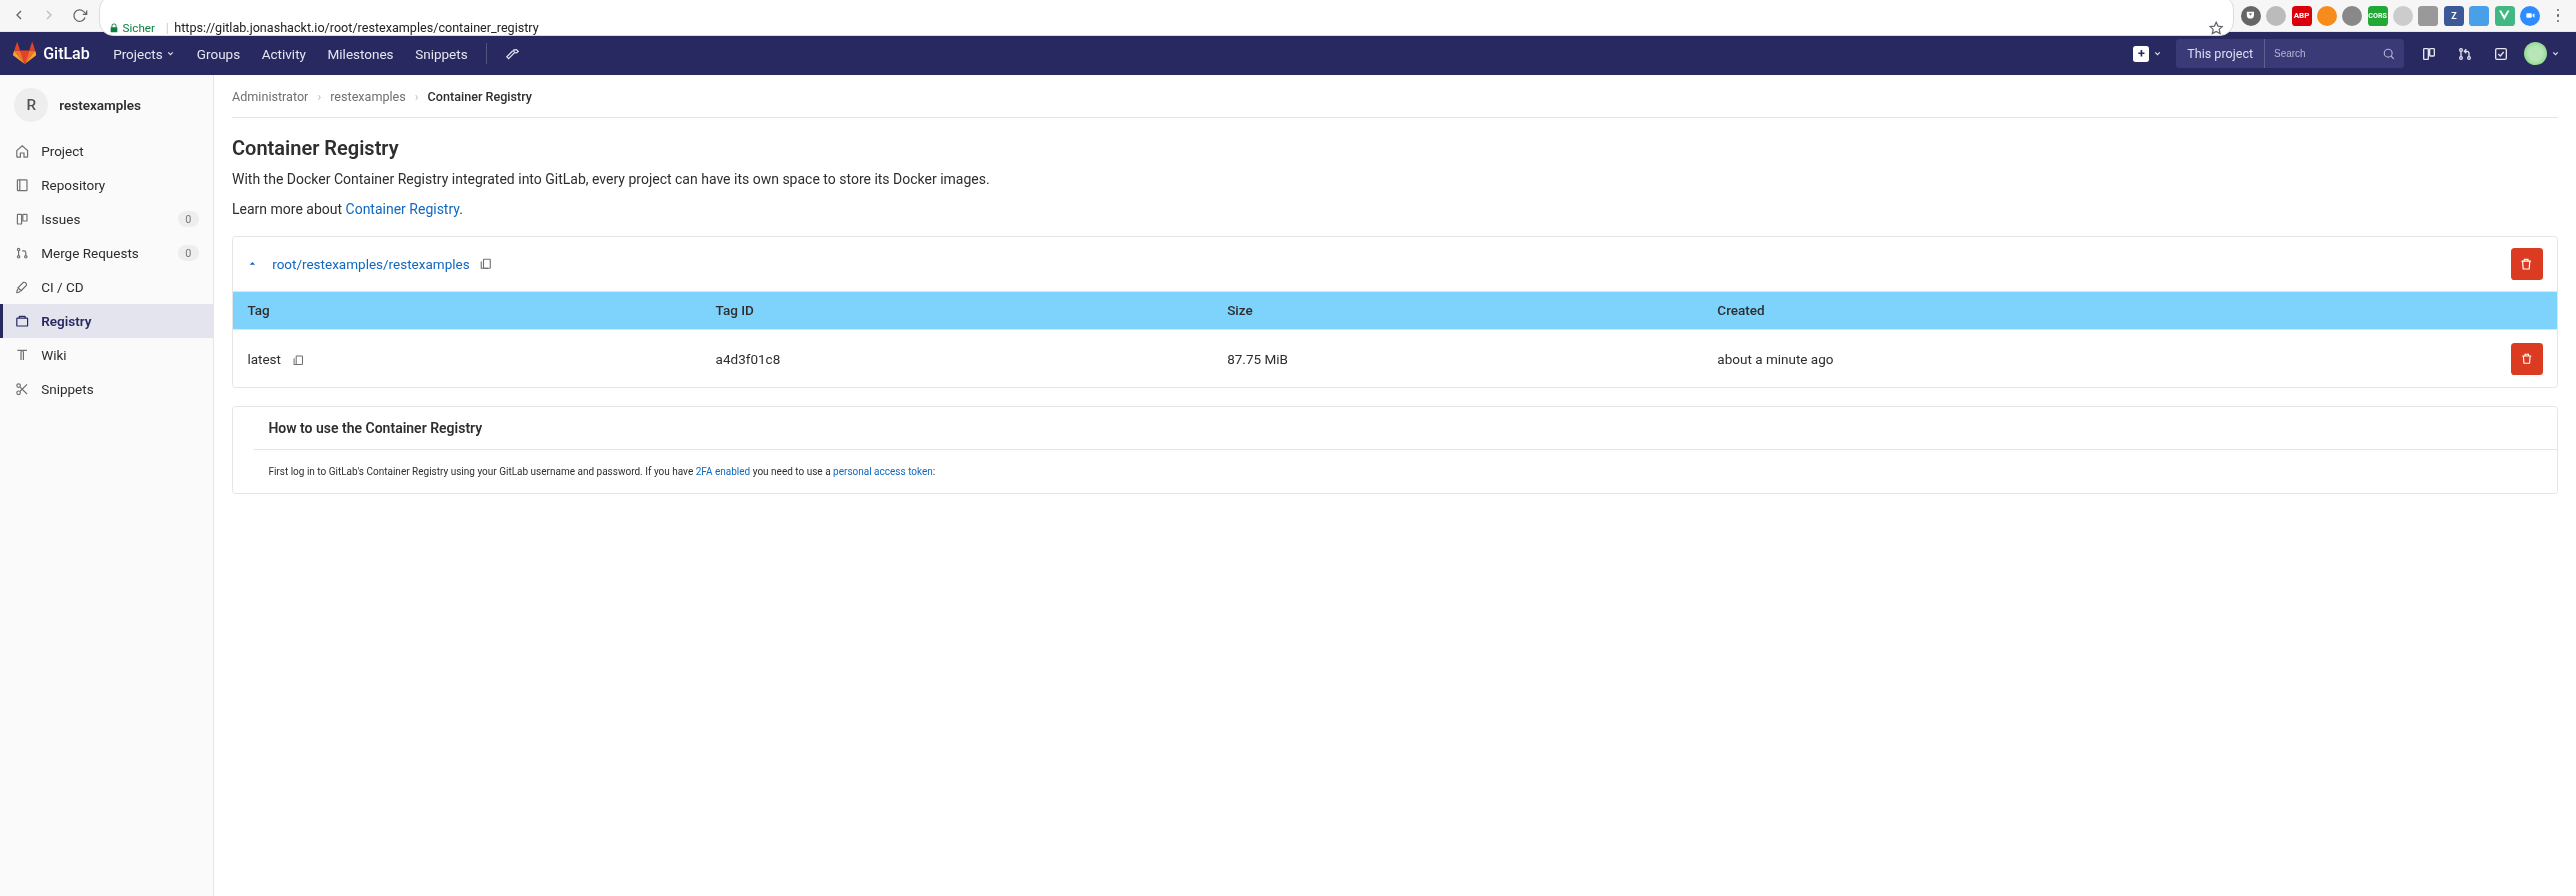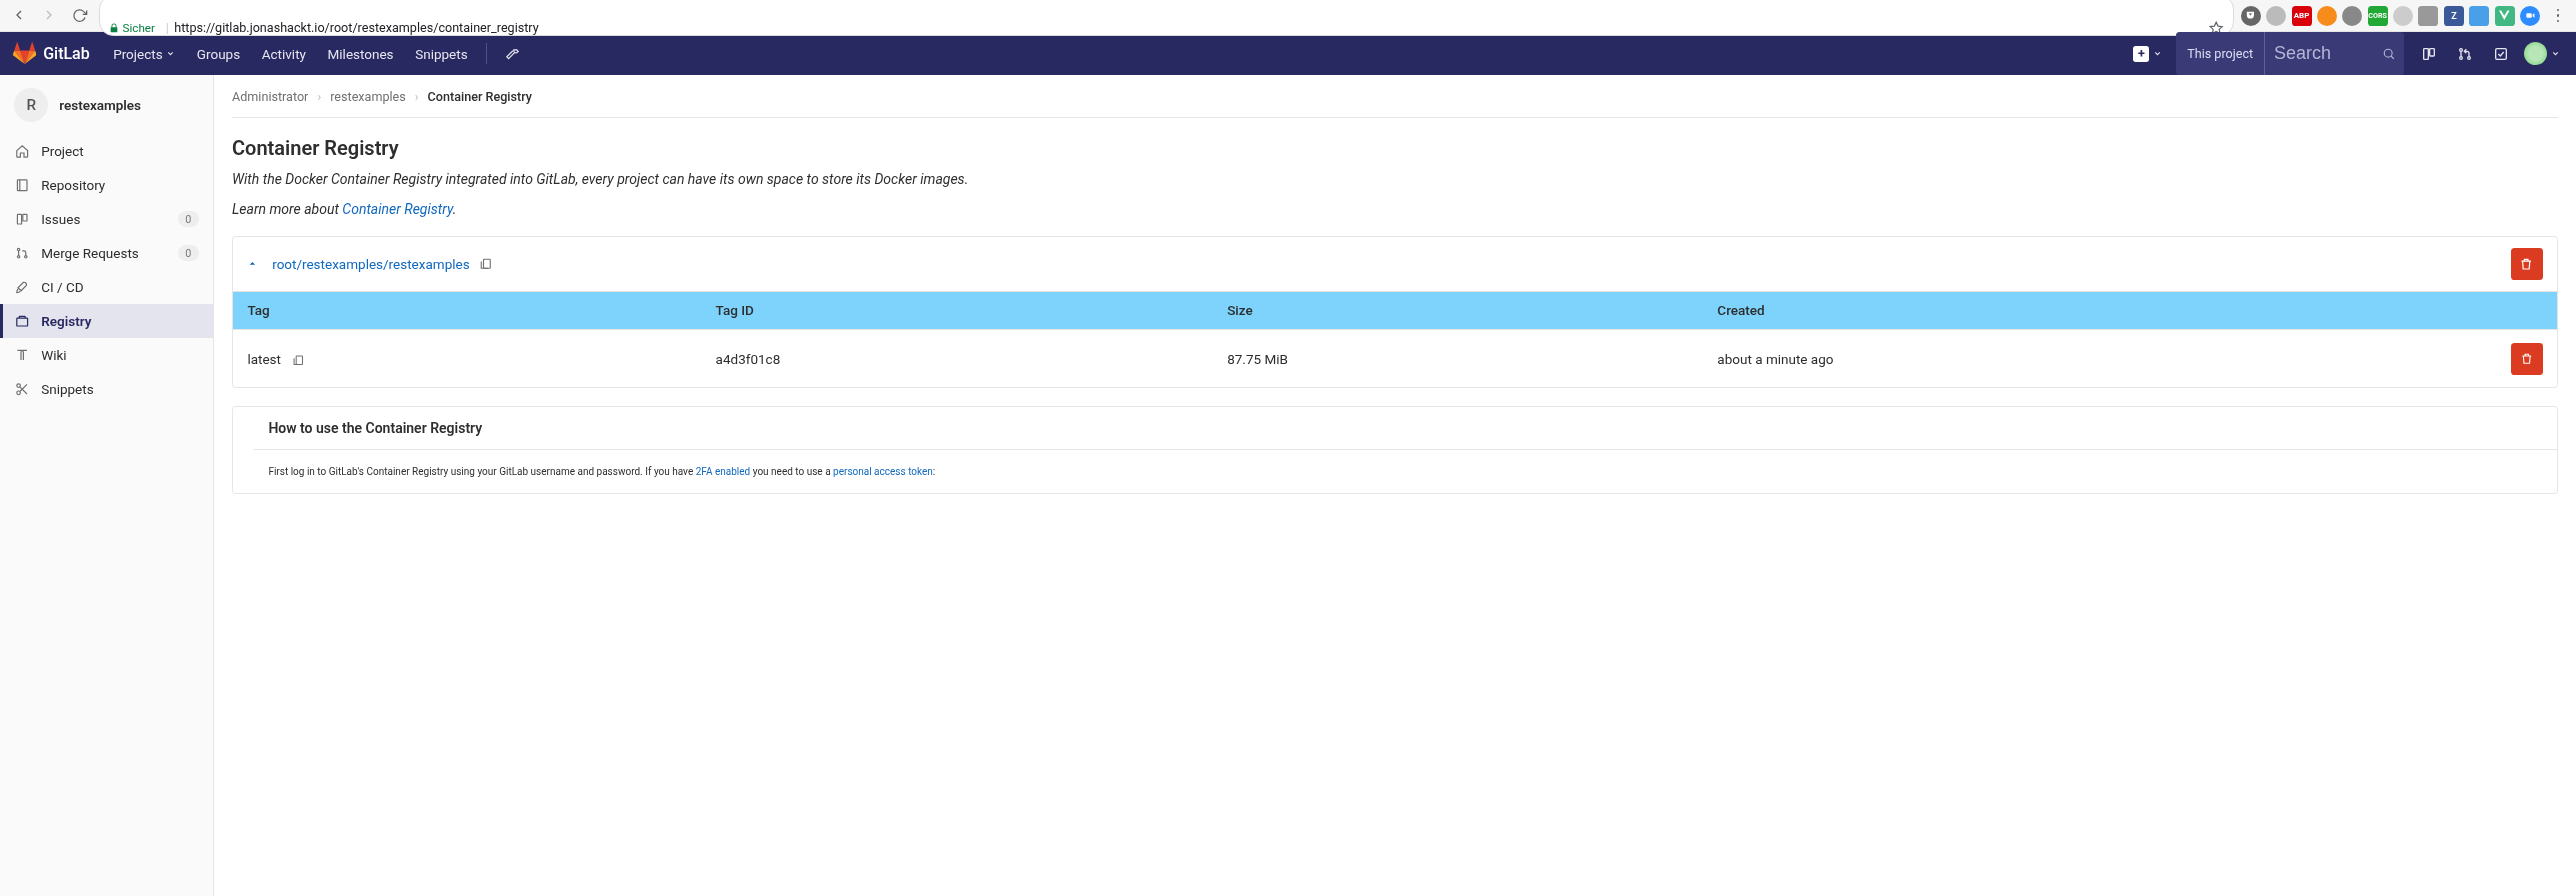--- a/index.html
+++ b/index.html
@@ -33,23 +33,23 @@
 
   
   .gl-nav { height: 43px; background: #292961; display: flex; align-items: center; color: #fff; padding: 0 12.6px; }
   .gl-logo { display: flex; align-items: center; gap: 7.2px; font-size: 16px; font-weight: 500; margin-right: 12.6px; }
   .gl-logo svg { width: 23.4px; height: 23.4px; }
   .gl-nav-item { padding: 0 10.8px; height: 43px; display: flex; align-items: center; font-size: 13.5px; color: #e5e5f0; gap: 3.6px; }
   .gl-nav-sep { width: 0.9px; height: 21.6px; background: rgba(255,255,255,0.2); margin: 0 7.2px; }
   .gl-right { margin-left: auto; display: flex; align-items: center; gap: 3.6px; }
   .gl-plus { display: flex; align-items: center; gap: 3.6px; padding: 3.6px 5.4px; }
   .gl-plus-box { width: 16px; height: 16px; background: #fff; color: #292961; border-radius: 2.7px; display: flex; align-items: center; justify-content: center; font-weight: bold; font-size: 12.6px; }
-  .gl-search-wrap { display: flex; align-items: center; background: #3a3a76; border-radius: 3.6px; height: 43px; margin: 0 5.4px; }
+  .gl-search-wrap { display: flex; align-items: center; background: #3a3a76; border-radius: 3.6px; height: 29px; margin: 0 5.4px; }
   .gl-scope { padding: 0 10.8px; font-size: 12.6px; color: #dedef5; border-right: 0.9px solid rgba(255,255,255,0.2); height: 100%; display: flex; align-items: center; }
-  .gl-search { background: transparent; border: none; outline: none; color: #84cc16; padding: 0 9px; width: 108px; font-size: 18px; }
+  .gl-search { background: transparent; border: none; outline: none; color: #84cc16; padding: 0 9px; width: 108px; font-size: 10px; }
   .gl-search::placeholder { color: #b5b5d6; }
   .gl-search-icon { padding: 0 9px; color: #b5b5d6; display:flex; align-items:center;}
   .gl-icon-btn { width: 32px; height: 32px; display: flex; align-items: center; justify-content: center; color: #e5e5f0; }
   .gl-avatar { width: 23.4px; height: 23.4px; border-radius: 50%; background: radial-gradient(circle, #b9e6b9 40%, #6fcf6f 100%); display:flex; align-items:center; justify-content:center; }
 
   
   .layout { display: flex; }
 
   
   .sidebar { width: 214px; background: #fafafa; border-right: 0.9px solid #e5e5e5; min-height: calc(100vh - 75px); }
@@ -63,21 +63,21 @@
   .side-item.active .side-icon { color: #292961; }
   .side-badge { margin-left: auto; background: #eee; color: #777; border-radius: 9px; padding: 0 7.2px; font-size: 10.8px; height: 16px; display: flex; align-items: center; }
 
   
   .main { flex: 1; padding: 14.4px 18px; }
   .breadcrumb { font-size: 12.6px; color: #707070; display: flex; align-items: center; gap: 9px; padding-bottom: 12.6px; border-bottom: 0.9px solid #e5e5e5; margin-bottom: 18px; }
   .crumb { color: #707070; }
   .crumb.last { color: #2e2e2e; font-weight: 500; }
   .crumb-sep { color: #bbb; }
   h1.page-title { font-size: 20px; font-weight: 600; margin-bottom: 9px; }
-  .desc { font-size: 14px; color: #2e2e2e; margin-bottom: 9px; line-height: 1.5; font-style: italic; }
+  .desc { font-size: 14px; color: #2e2e2e; margin-bottom: 9px; line-height: 1.5; }
   .desc a, .link { color: #1068bf; text-decoration: none; }
 
   .panel { border: 0.9px solid #e5e5e5; border-radius: 3.6px; margin-top: 16px; }
   .panel-head { padding: 10.8px 14.4px; display: flex; align-items: center; }
   .repo-path { color: #1068bf; font-size: 13.5px; display: flex; align-items: center; gap: 14px; }
   .caret-up { display:inline-flex; }
   .copy-mini { margin-left: 9px; color: #707070; display:inline-flex; }
   .danger-btn { margin-left: auto; width: 32px; height: 32px; background: #db3b21; color: #fff; border-radius: 3.6px; display: flex; align-items: center; justify-content: center; }
 
   table.tags { width: 100%; border-collapse: collapse; }

